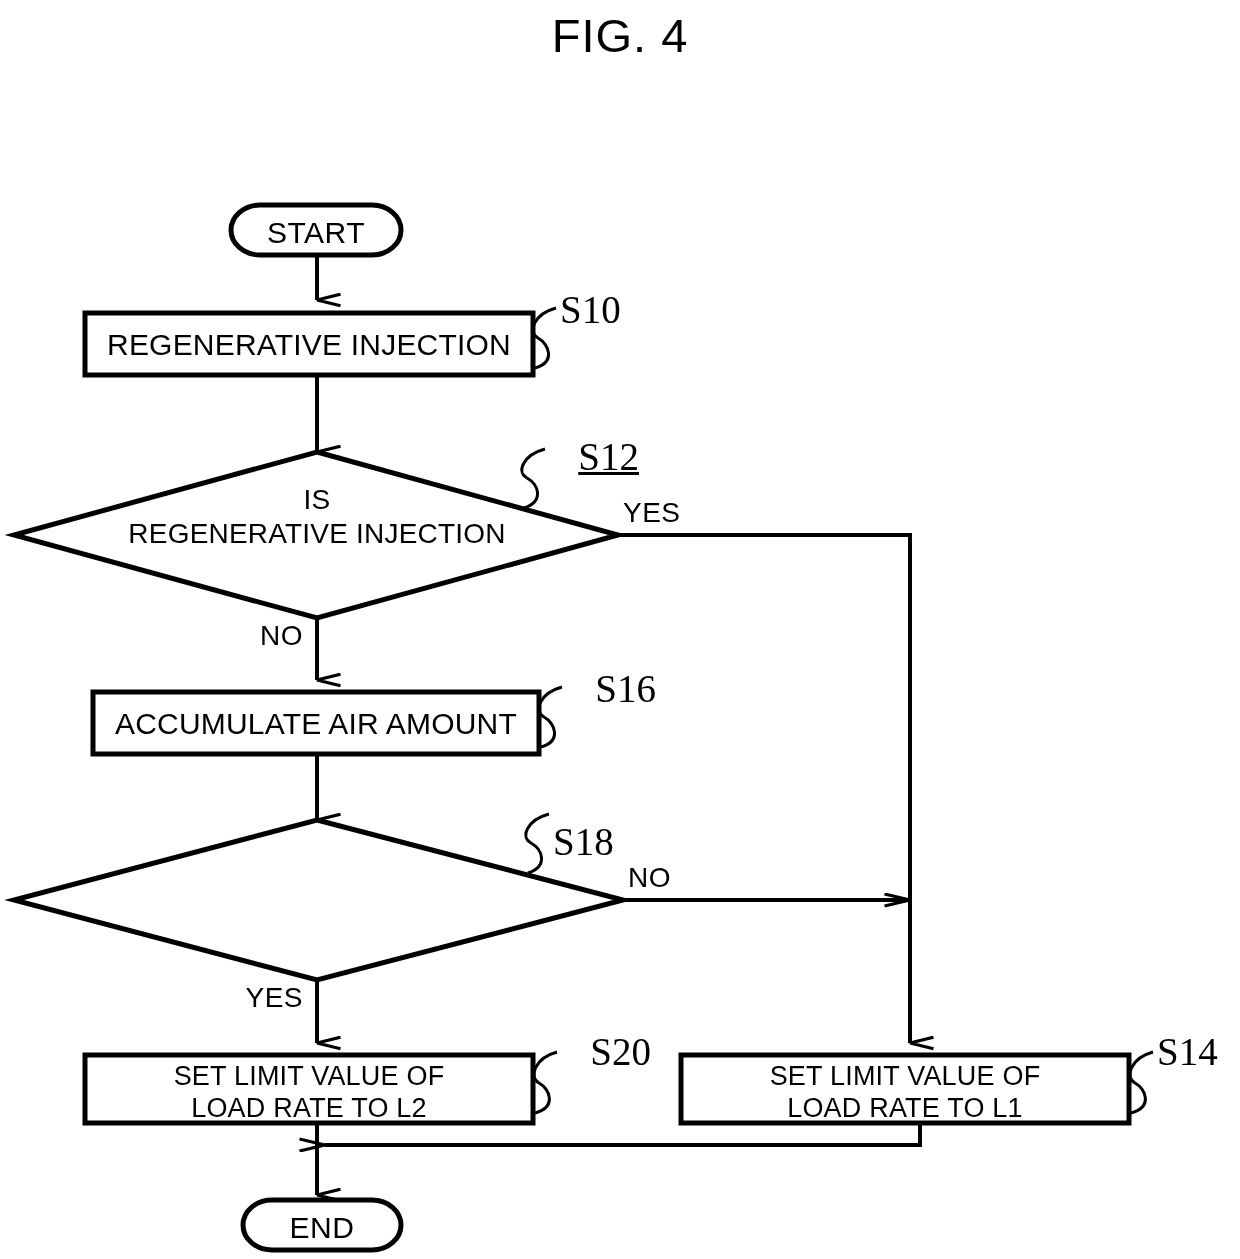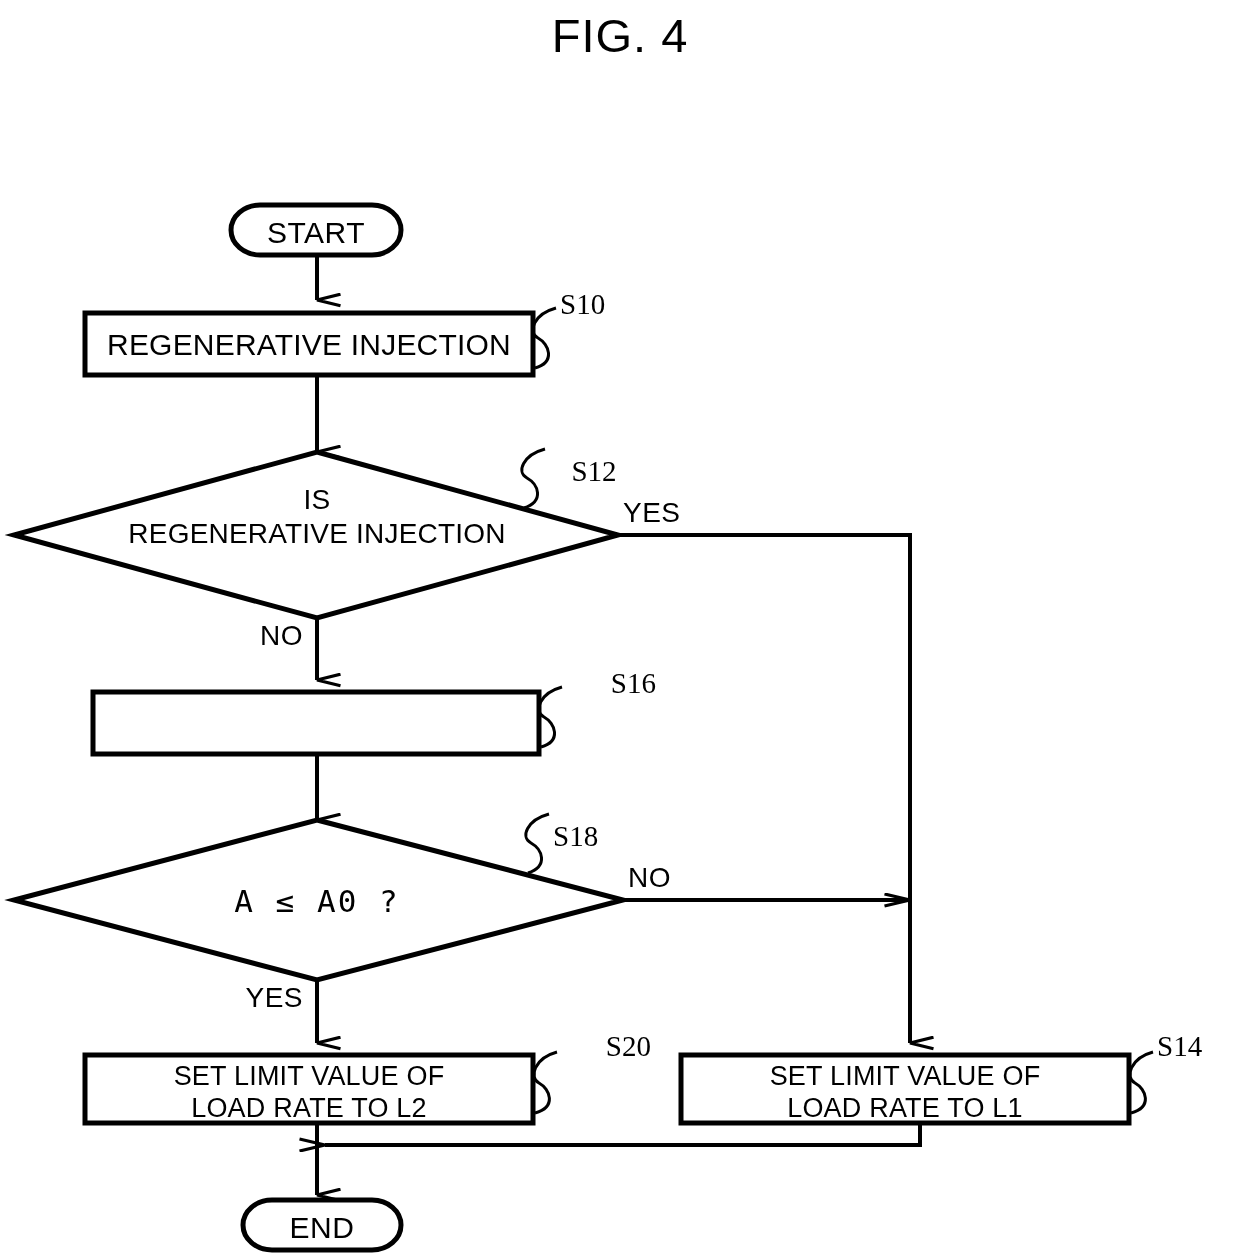--- a/index.html
+++ b/index.html
@@ -67,21 +67,21 @@
     font-size: 28px;
     letter-spacing: 0.2px;
     line-height: 1.2;
   }
   .decision-label-mono {
     font-size: 31px;
     font-family: "DejaVu Sans Mono", monospace;
     letter-spacing: 2px;
   }
   .step-label {
-    font-size: 29px;
+    font-size: 39px;
     font-family: "Liberation Serif", serif;
     letter-spacing: 0px;
   }
   .branch-label {
     font-size: 28px;
     letter-spacing: 0.5px;
   }
   .bold-run { font-weight: normal; }
 </style>
 </head>
@@ -152,30 +152,30 @@
   </svg>
 
   <div class="node-text terminal-label" style="left:231px; top:216px; width:170px;">START</div>
 
   <div class="node-text process-label" style="left:85px; top:328px; width:448px;">REGENERATIVE INJECTION</div>
 
   <div class="node-text step-label" style="left:560px; top:288px; width:90px; text-align:left;">S10</div>
 
   <div class="node-text decision-label" style="left:67px; top:483px; width:500px;"><span>IS</span><br><span>REGENERATIVE INJECTION</span><br></div>
 
-  <div class="node-text step-label" style="left:549px; top:455px; width:90px; text-align:center;">S12</div>
+  <div class="node-text step-label" style="left:549px; top:435px; width:90px; text-align:right;text-decoration:underline;">S12</div>
 
   <div class="node-text branch-label" style="left:623px; top:497px; width:70px; text-align:left;">YES</div>
 
   <div class="node-text branch-label" style="left:243px; top:620px; width:60px; text-align:right;">NO</div>
 
+  <div class="node-text process-label" style="left:93px; top:707px; width:446px;">ACCUMULATE AIR AMOUNT</div>
 
   <div class="node-text step-label" style="left:566px; top:667px; width:90px; text-align:right;">S16</div>
 
-  <div class="node-text decision-label-mono" style="left:77px; top:884px; width:480px;">A ≤ A0 ?</div>
 
   <div class="node-text step-label" style="left:553px; top:820px; width:90px; text-align:left;">S18</div>
 
   <div class="node-text branch-label" style="left:628px; top:862px; width:70px; text-align:left;">NO</div>
 
   <div class="node-text branch-label" style="left:231px; top:982px; width:72px; text-align:right;">YES</div>
 
   <div class="node-text process-label-small" style="left:85px; top:1061px; width:448px;"><span>SET LIMIT VALUE OF</span><br><span>LOAD R</span><span class="bold-run">ATE</span><span> TO L2</span></div>
 
   <div class="node-text step-label" style="left:561px; top:1030px; width:90px; text-align:right;">S20</div>

